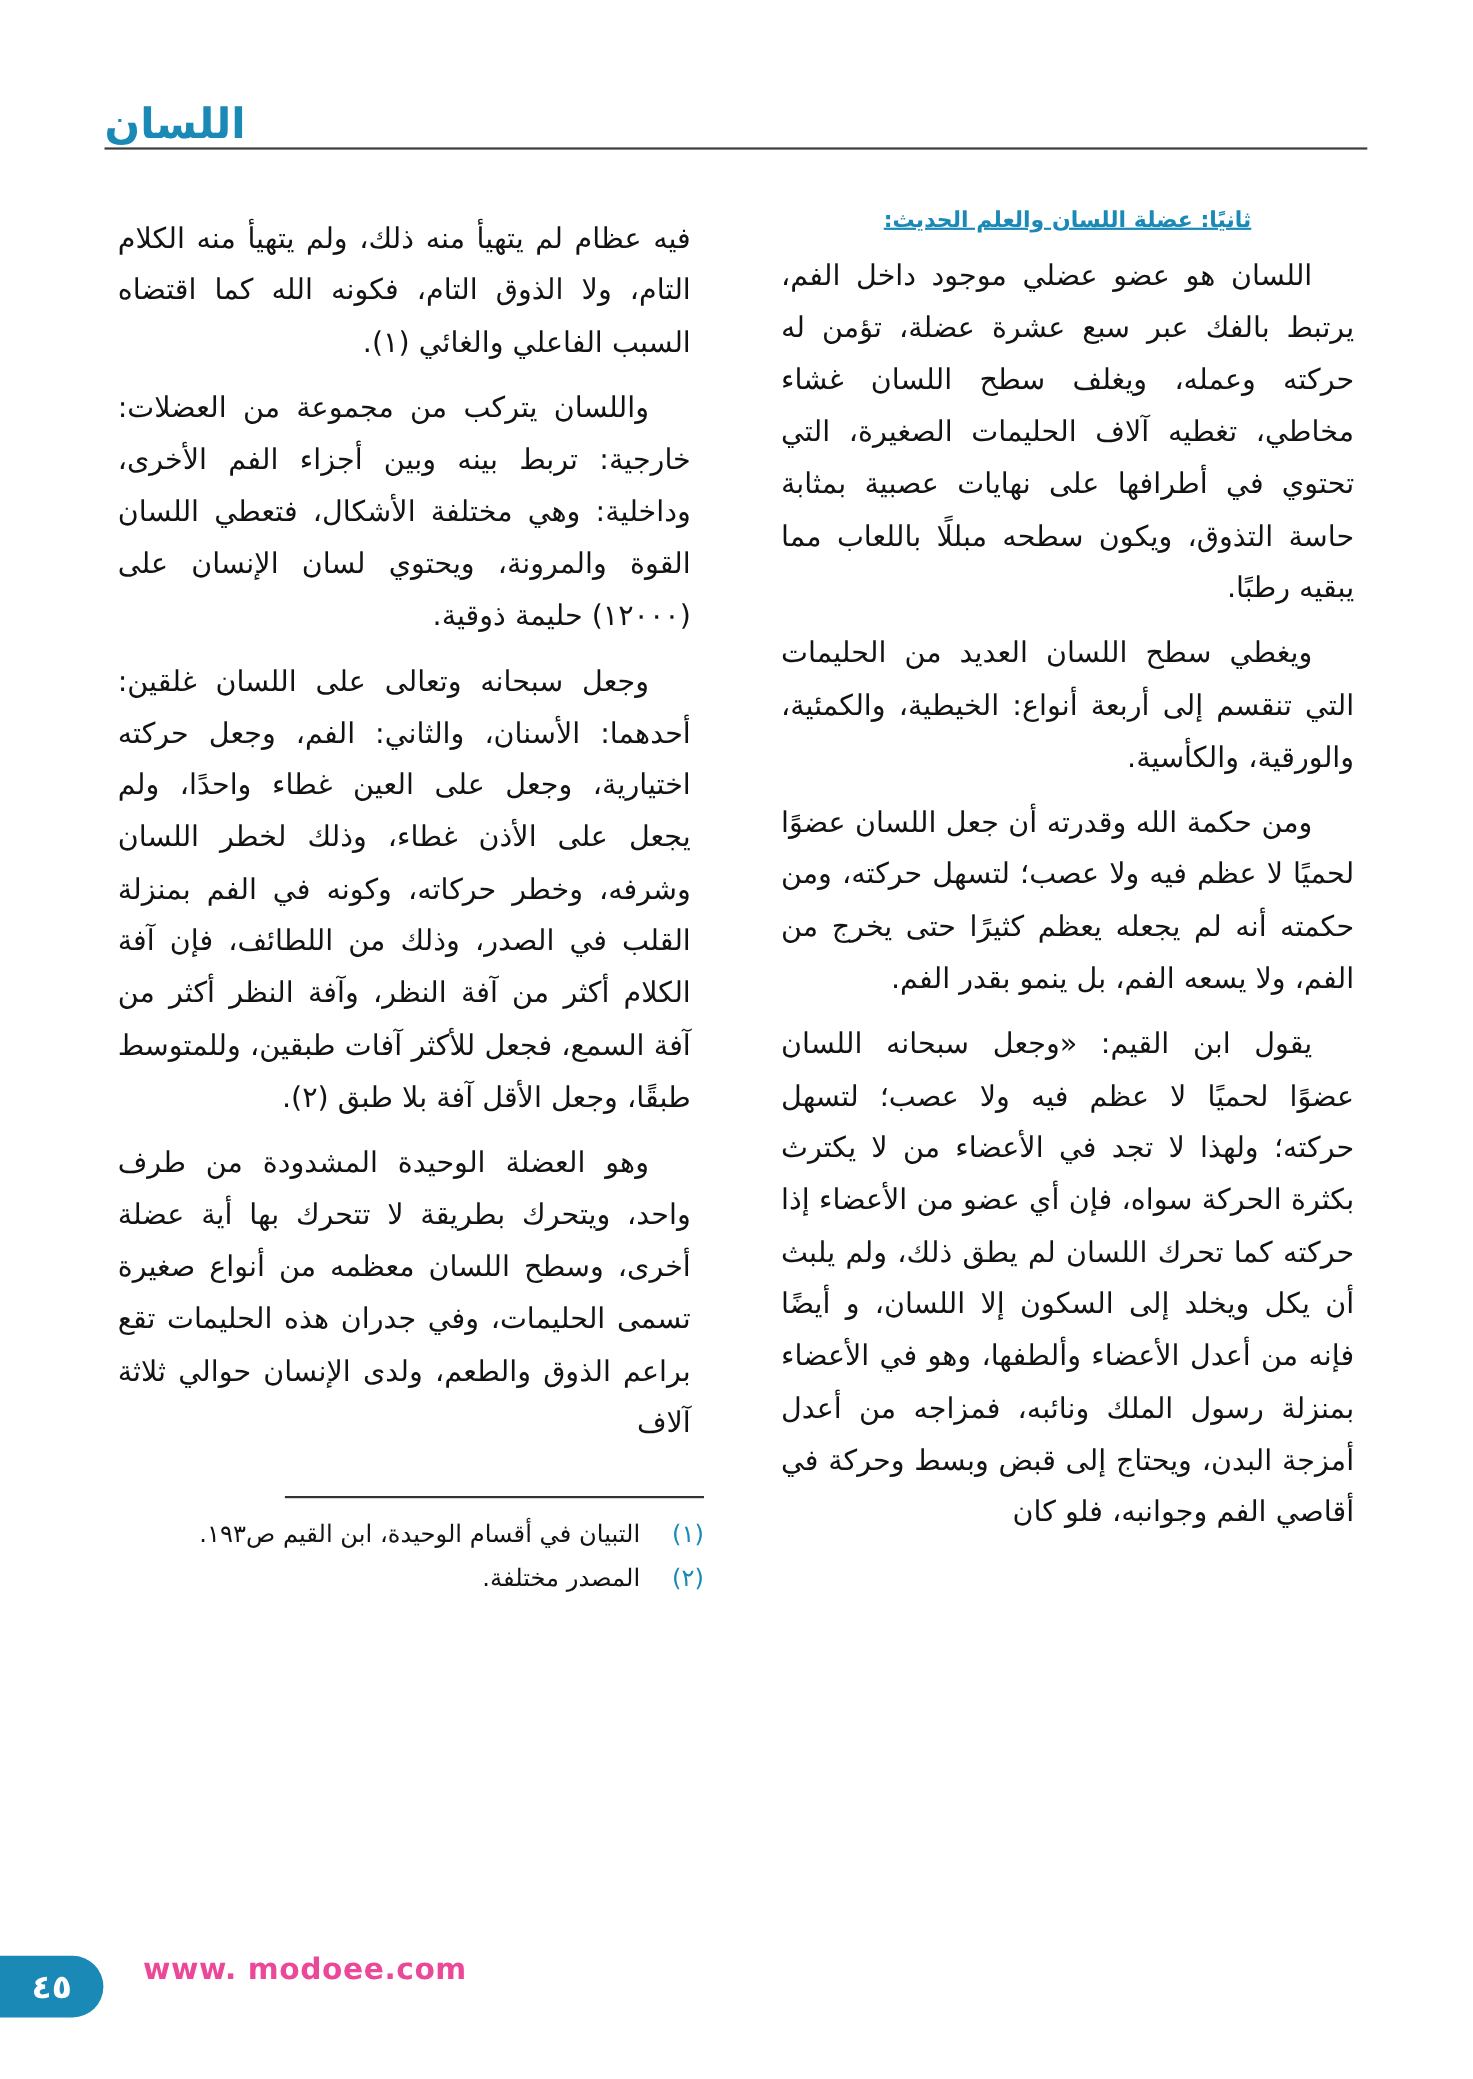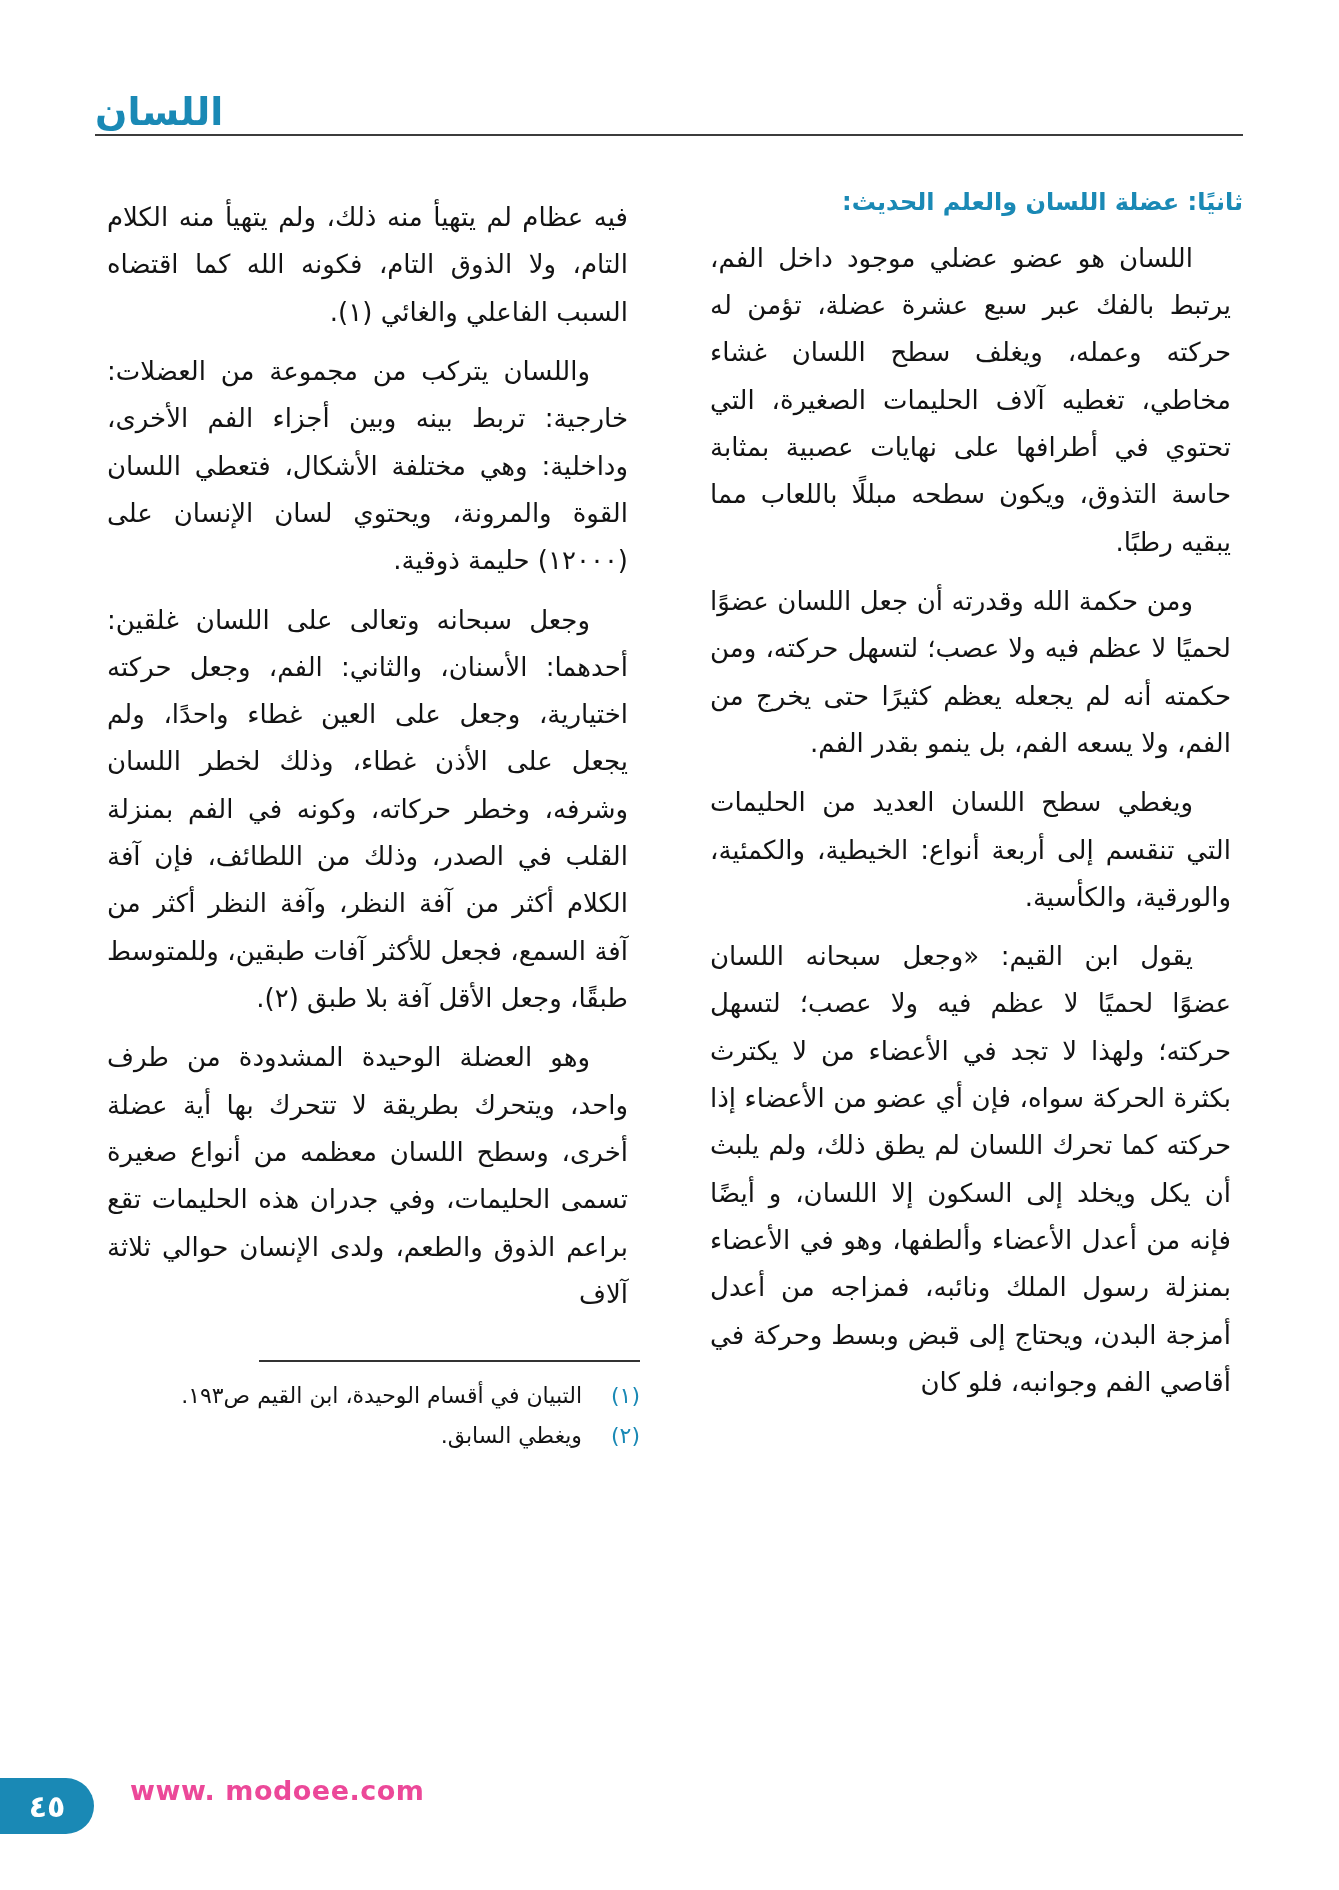--- a/index.html
+++ b/index.html
@@ -43,24 +43,25 @@
     font-size:26px;
     line-height:1.82;
     text-align:justify;
   }
   .col p { text-indent:38px; margin:12px; }
   .col p.no-indent { text-indent:0; }
 
   .section-heading {
     color:#1a89b5;
     font-weight:bold;
-    font-size:24px;
+    font-size:20px;
     line-height:1.7;
-    text-align:right;
+    text-align:center;
     margin-bottom:8px;
+    text-decoration:underline;
   }
 
   
   .footnote-block { margin-top:42px; }
   .footnote-divider {
     width:70%;
     height:2px;
     background:#333333;
     margin-bottom:14px;
   }
@@ -111,40 +112,40 @@
 
   <div class="header">
     <div class="header-title">اللسان</div>
   </div>
 
   <div class="columns">
 
     <div class="col">
       <div class="section-heading">ثانيًا: عضلة اللسان والعلم الحديث:</div>
       <p>اللسان هو عضو عضلي موجود داخل الفم، يرتبط بالفك عبر سبع عشرة عضلة، تؤمن له حركته وعمله، ويغلف سطح اللسان غشاء مخاطي، تغطيه آلاف الحليمات الصغيرة، التي تحتوي في أطرافها على نهايات عصبية بمثابة حاسة التذوق، ويكون سطحه مبللًا باللعاب مما يبقيه رطبًا.</p>
+      <p>ويغطي سطح اللسان العديد من الحليمات التي تنقسم إلى أربعة أنواع: الخيطية، والكمئية، والورقية، والكأسية.</p>
       <p>ومن حكمة الله وقدرته أن جعل اللسان عضوًا لحميًا لا عظم فيه ولا عصب؛ لتسهل حركته، ومن حكمته أنه لم يجعله يعظم كثيرًا حتى يخرج من الفم، ولا يسعه الفم، بل ينمو بقدر الفم.</p>
-      <p>ويغطي سطح اللسان العديد من الحليمات التي تنقسم إلى أربعة أنواع: الخيطية، والكمئية، والورقية، والكأسية.</p>
       <p>يقول ابن القيم: «وجعل سبحانه اللسان عضوًا لحميًا لا عظم فيه ولا عصب؛ لتسهل حركته؛ ولهذا لا تجد في الأعضاء من لا يكترث بكثرة الحركة سواه، فإن أي عضو من الأعضاء إذا حركته كما تحرك اللسان لم يطق ذلك، ولم يلبث أن يكل ويخلد إلى السكون إلا اللسان، و أيضًا فإنه من أعدل الأعضاء وألطفها، وهو في الأعضاء بمنزلة رسول الملك ونائبه، فمزاجه من أعدل أمزجة البدن، ويحتاج إلى قبض وبسط وحركة في أقاصي الفم وجوانبه، فلو كان</p>
     </div>
 
     <div class="col">
       <p class="no-indent">فيه عظام لم يتهيأ منه ذلك، ولم يتهيأ منه الكلام التام، ولا الذوق التام، فكونه الله كما اقتضاه السبب الفاعلي والغائي (١).</p>
       <p>واللسان يتركب من مجموعة من العضلات: خارجية: تربط بينه وبين أجزاء الفم الأخرى، وداخلية: وهي مختلفة الأشكال، فتعطي اللسان القوة والمرونة، ويحتوي لسان الإنسان على (١٢٠٠٠) حليمة ذوقية.</p>
       <p>وجعل سبحانه وتعالى على اللسان غلقين: أحدهما: الأسنان، والثاني: الفم، وجعل حركته اختيارية، وجعل على العين غطاء واحدًا، ولم يجعل على الأذن غطاء، وذلك لخطر اللسان وشرفه، وخطر حركاته، وكونه في الفم بمنزلة القلب في الصدر، وذلك من اللطائف، فإن آفة الكلام أكثر من آفة النظر، وآفة النظر أكثر من آفة السمع، فجعل للأكثر آفات طبقين، وللمتوسط طبقًا، وجعل الأقل آفة بلا طبق (٢).</p>
       <p>وهو العضلة الوحيدة المشدودة من طرف واحد، ويتحرك بطريقة لا تتحرك بها أية عضلة أخرى، وسطح اللسان معظمه من أنواع صغيرة تسمى الحليمات، وفي جدران هذه الحليمات تقع براعم الذوق والطعم، ولدى الإنسان حوالي ثلاثة آلاف</p>
 
       <div class="footnote-block">
         <div class="footnote-divider"></div>
         <div class="footnote">
           <span class="fn-marker">(١)</span>
           <span>التبيان في أقسام الوحيدة، ابن القيم ص١٩٣.</span>
         </div>
         <div class="footnote">
           <span class="fn-marker">(٢)</span>
-          <span>ويغطي السابق.</span>
+          <span>المصدر مختلفة.</span>
         </div>
       </div>
     </div>
 
   </div>
 
   <div class="page-badge">٤٥</div>
   <div class="footer-url">www. modoee.com</div>
 
 </div>

